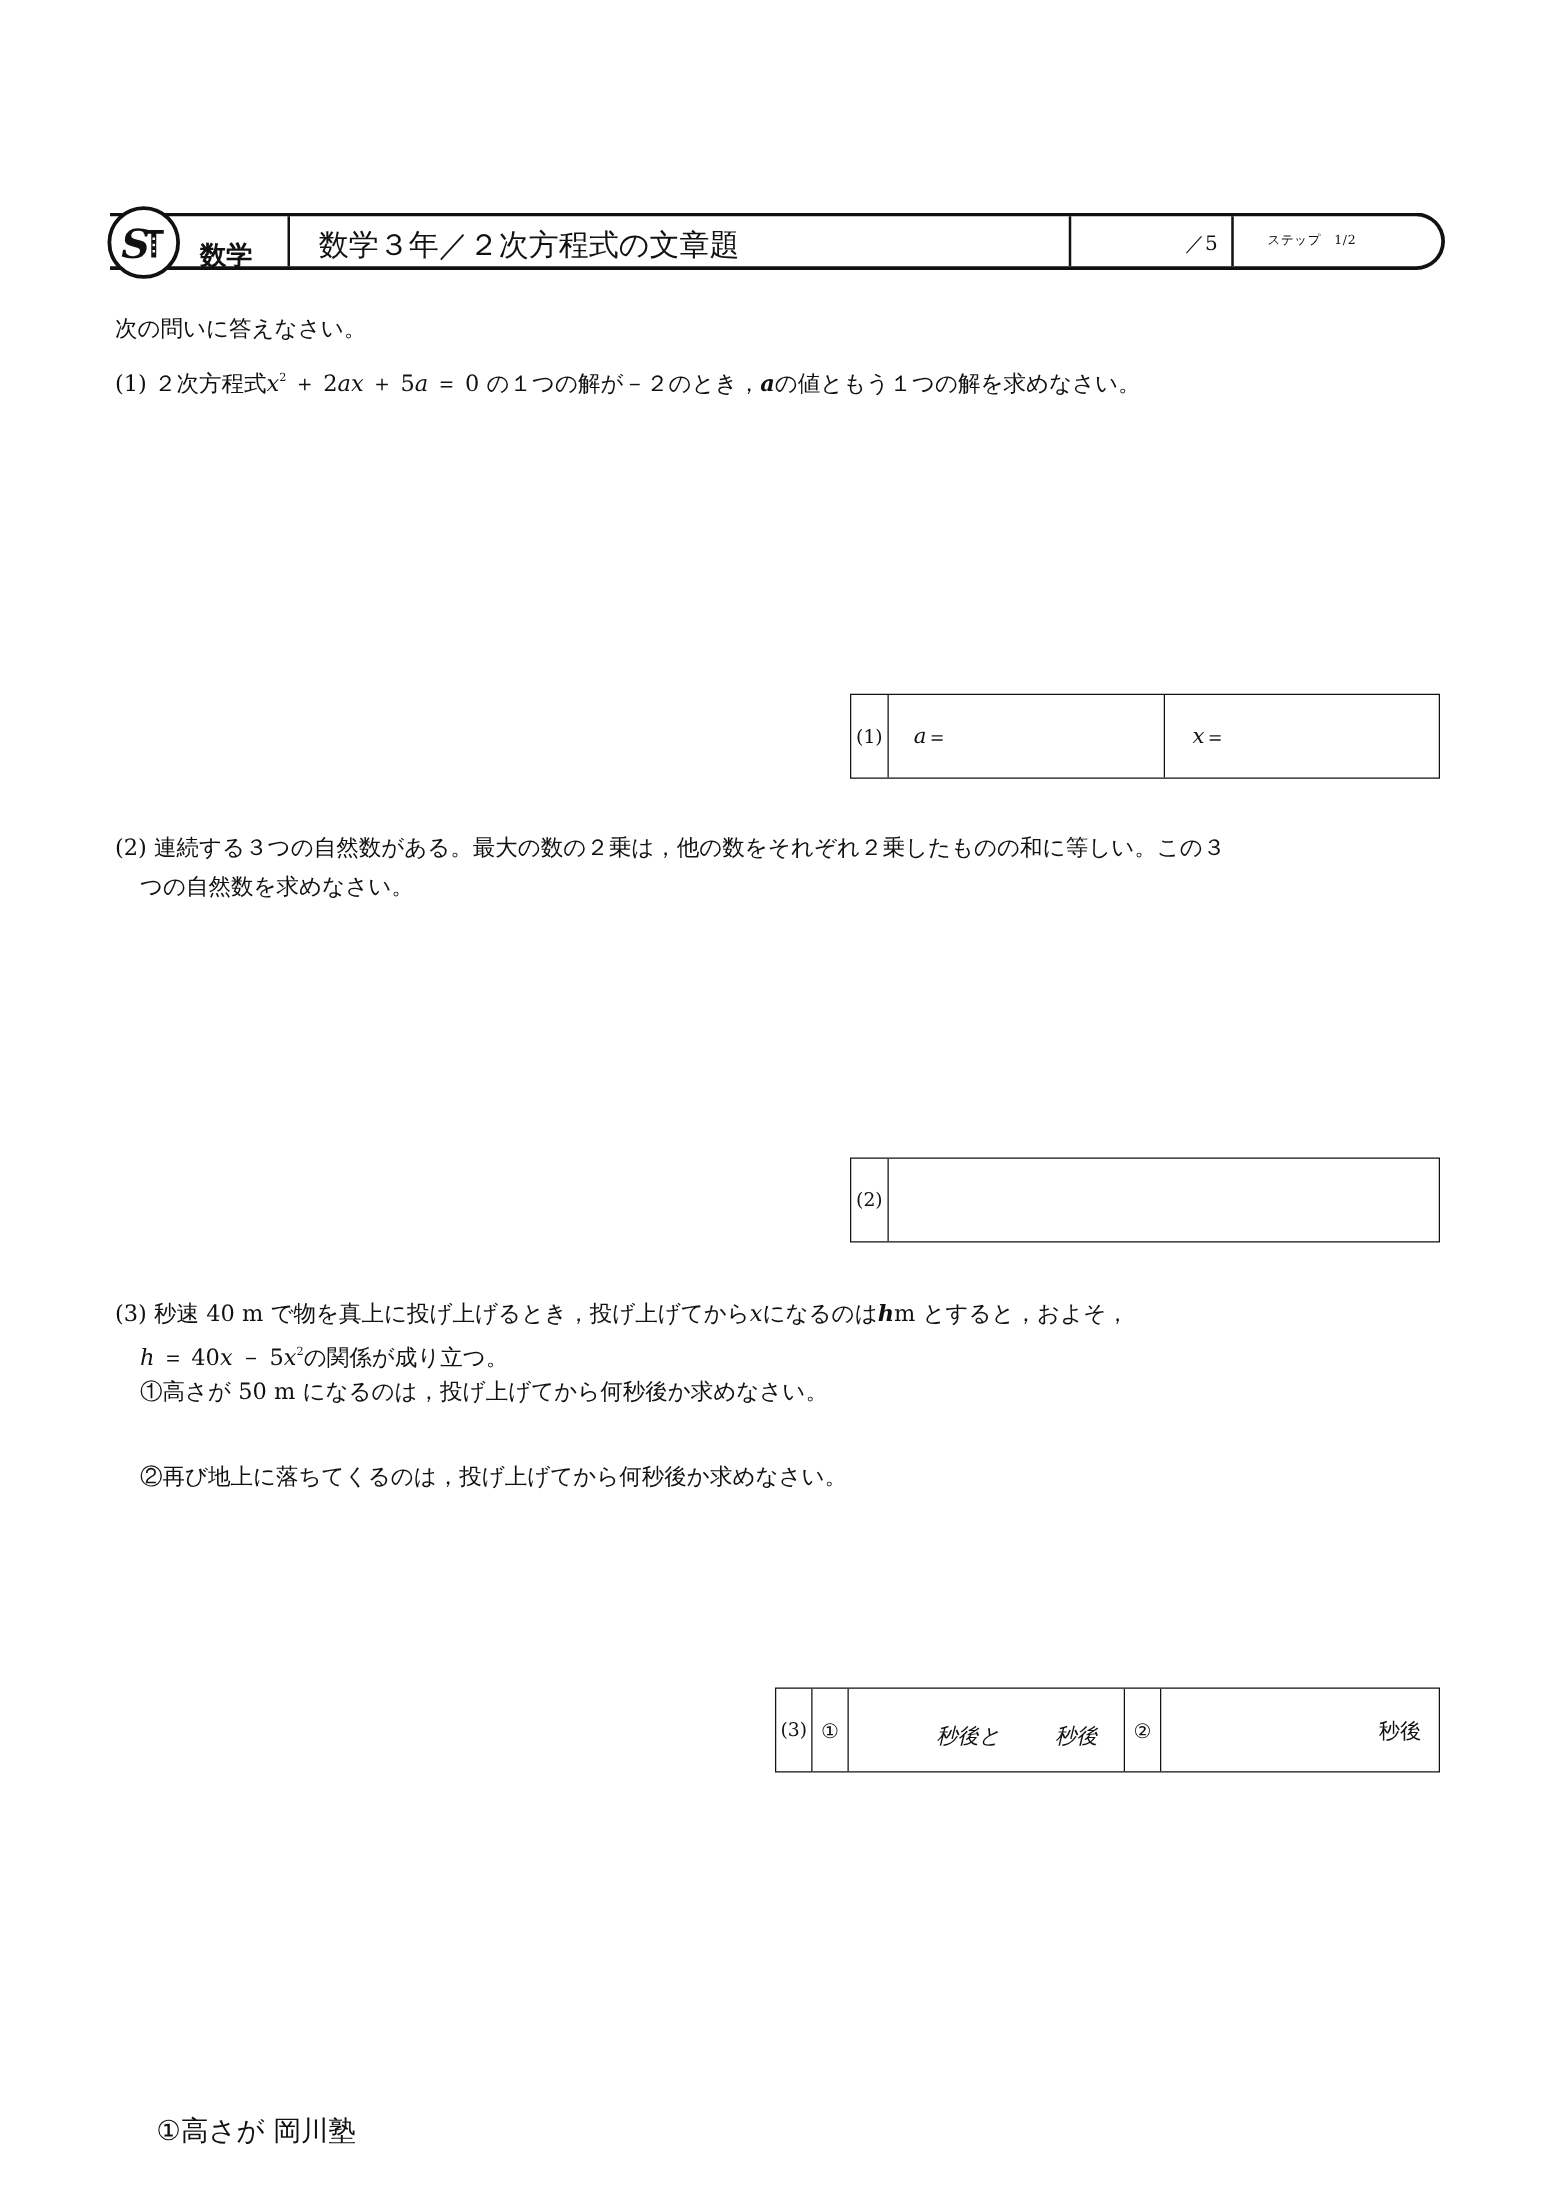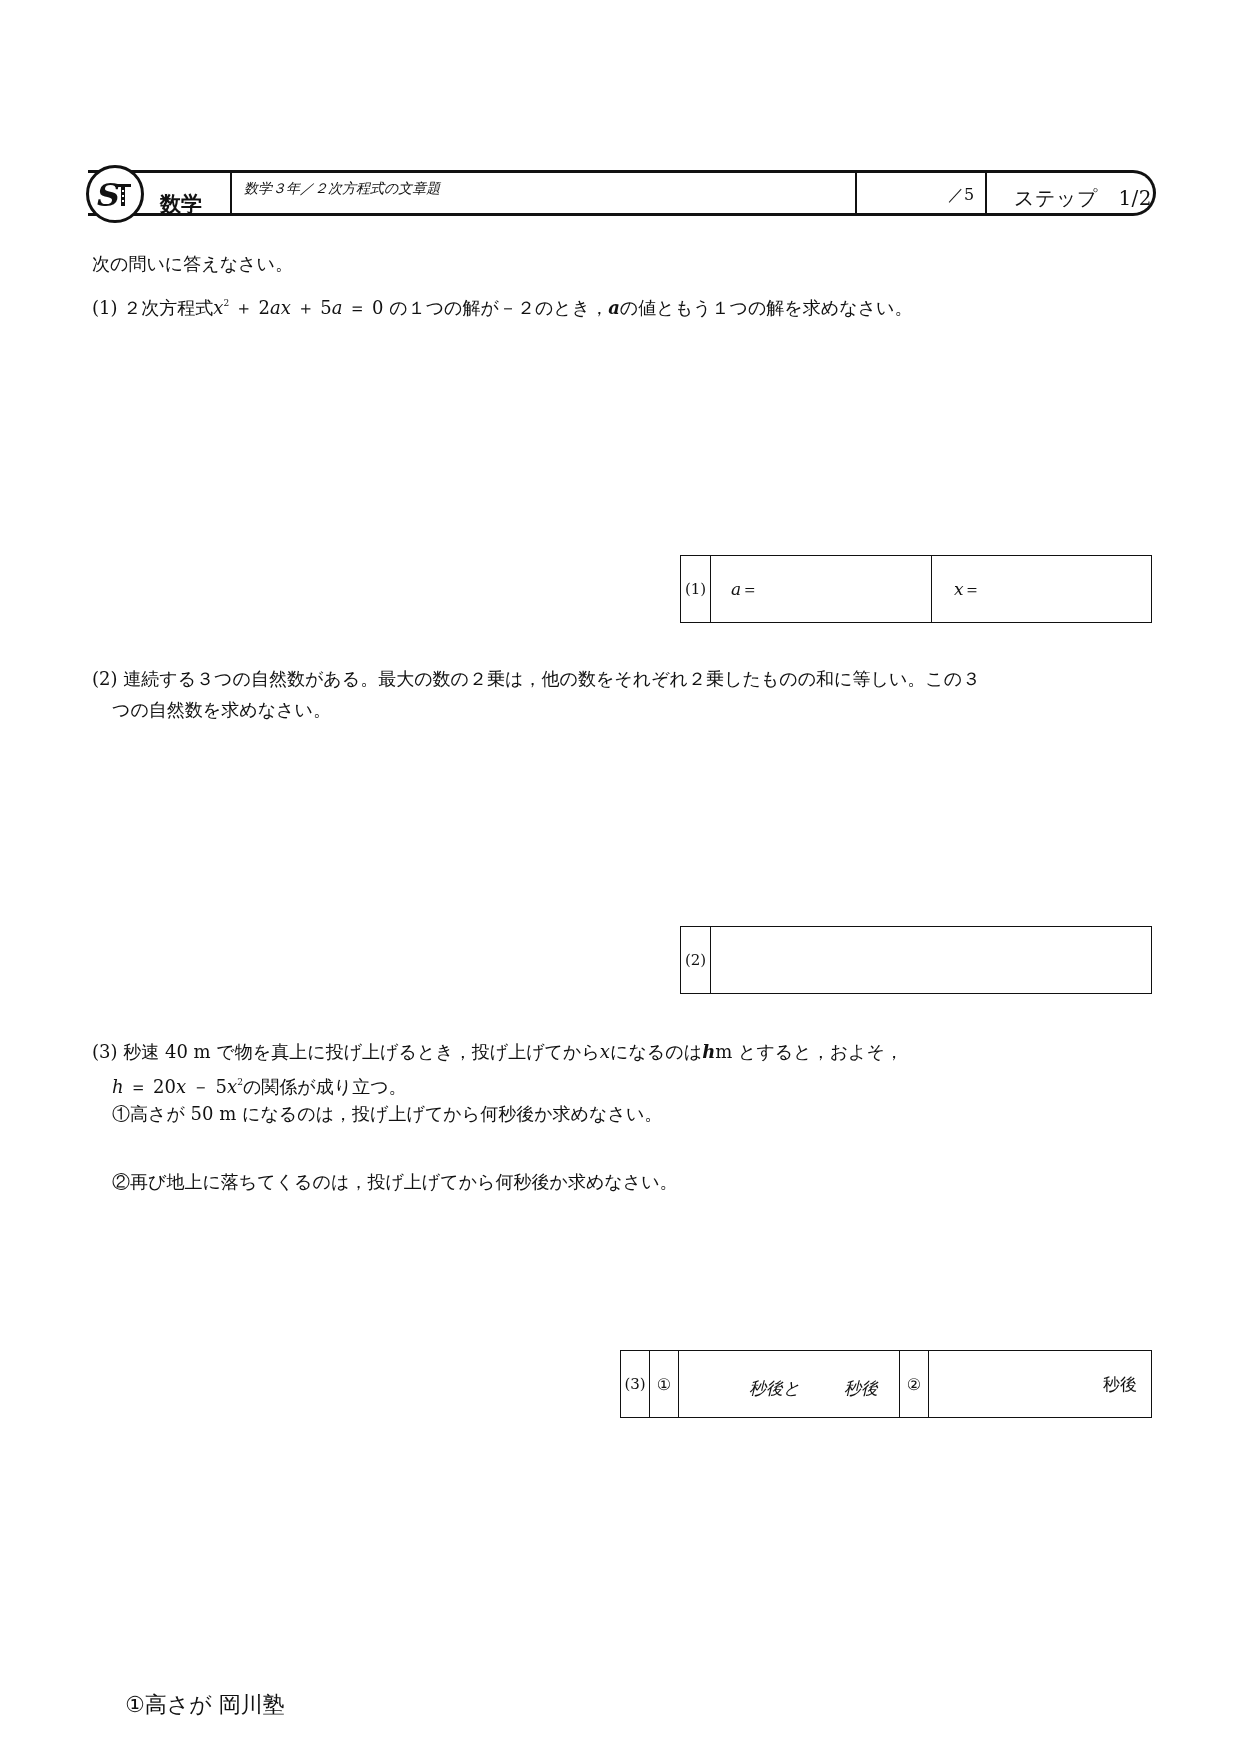--- a/index.html
+++ b/index.html
@@ -21,23 +21,23 @@
     position: absolute; left: 86px; top: 165px; width: 58px; height: 58px;
     border: 3px solid #111; border-radius: 50%; background: #fff;
     box-sizing: border-box; z-index: 2;
   }
   .logo svg { position: absolute; left: 0; top: 0; }
   .hdr-subject {
     position: absolute; left: 160px; top: 190px; font-size: 21px;
     font-family: "DejaVu Sans", "Liberation Sans", sans-serif; font-weight: bold;
   }
   .hdr-divider { position: absolute; top: 173px; width: 2px; height: 40px; background: #111; }
-  .hdr-title { position: absolute; left: 244px; top: 180px; font-size: 14px; font-style: italic; }
+  .hdr-title { position: absolute; left: 255px; top: 180px; font-size: 24px; }
   .hdr-score { position: absolute; left: 948px; top: 185px; font-size: 16px; }
-  .hdr-step { position: absolute; left: 1014px; top: 185px; font-size: 20px; letter-spacing: 0.5px; }
+  .hdr-step { position: absolute; left: 1014px; top: 185px; font-size: 10px; letter-spacing: 0.5px; }
 
   .q-text { position: absolute; font-size: 18px; line-height: 31px; white-space: nowrap; }
   .math { font-style: italic; font-family: "DejaVu Serif", "Liberation Serif", serif; }
   sup { font-size: 9px; vertical-align: 8px; }
 
   
   .ans-box {
     position: absolute; border: 1.5px solid #111; box-sizing: border-box;
     display: flex; height: 68px;
   }
@@ -104,21 +104,21 @@
 <div class="ans-box" style="left:680px; top:926px; width:472px;">
   <div class="ans-cell lbl" style="width:30px;">(2)</div>
   <div class="ans-cell" style="flex:1;"></div>
 </div>
 
 <div class="q-text" style="left:92px; top:1036px;">
   <span>(3)</span>
   <span>秒速 40 m で物を真上に投げ上げるとき，投げ上げてから</span><span class="math">x</span><span>になるのは</span><span class="math" style="font-weight:bold;">h</span><span>m とすると，およそ，</span>
 </div>
 <div class="q-text" style="left:112px; top:1067px;">
-  <span class="math">h</span><span> ＝ 20</span><span class="math">x</span><span> － 5</span><span class="math">x</span><sup>2</sup><span>の関係が成り立つ。</span>
+  <span class="math">h</span><span> ＝ 40</span><span class="math">x</span><span> － 5</span><span class="math">x</span><sup>2</sup><span>の関係が成り立つ。</span>
 </div>
 <div class="q-text" style="left:112px; top:1098px;">①高さが 50 m になるのは，投げ上げてから何秒後か求めなさい。</div>
 <div class="q-text" style="left:112px; top:1129px;margin-top:37px;">②再び地上に落ちてくるのは，投げ上げてから何秒後か求めなさい。</div>
 
 <div class="ans-box" style="left:620px; top:1350px; width:532px;">
   <div class="ans-cell lbl" style="width:29px;">(3)</div>
   <div class="ans-cell lbl" style="width:29px; font-size:16px;">①</div>
   <div class="ans-cell" style="width:221px;font-style:italic;">
     <span class="abs" style="left:70px; top:26px;">秒後と</span>
     <span class="abs" style="left:165px; top:26px;">秒後</span>

